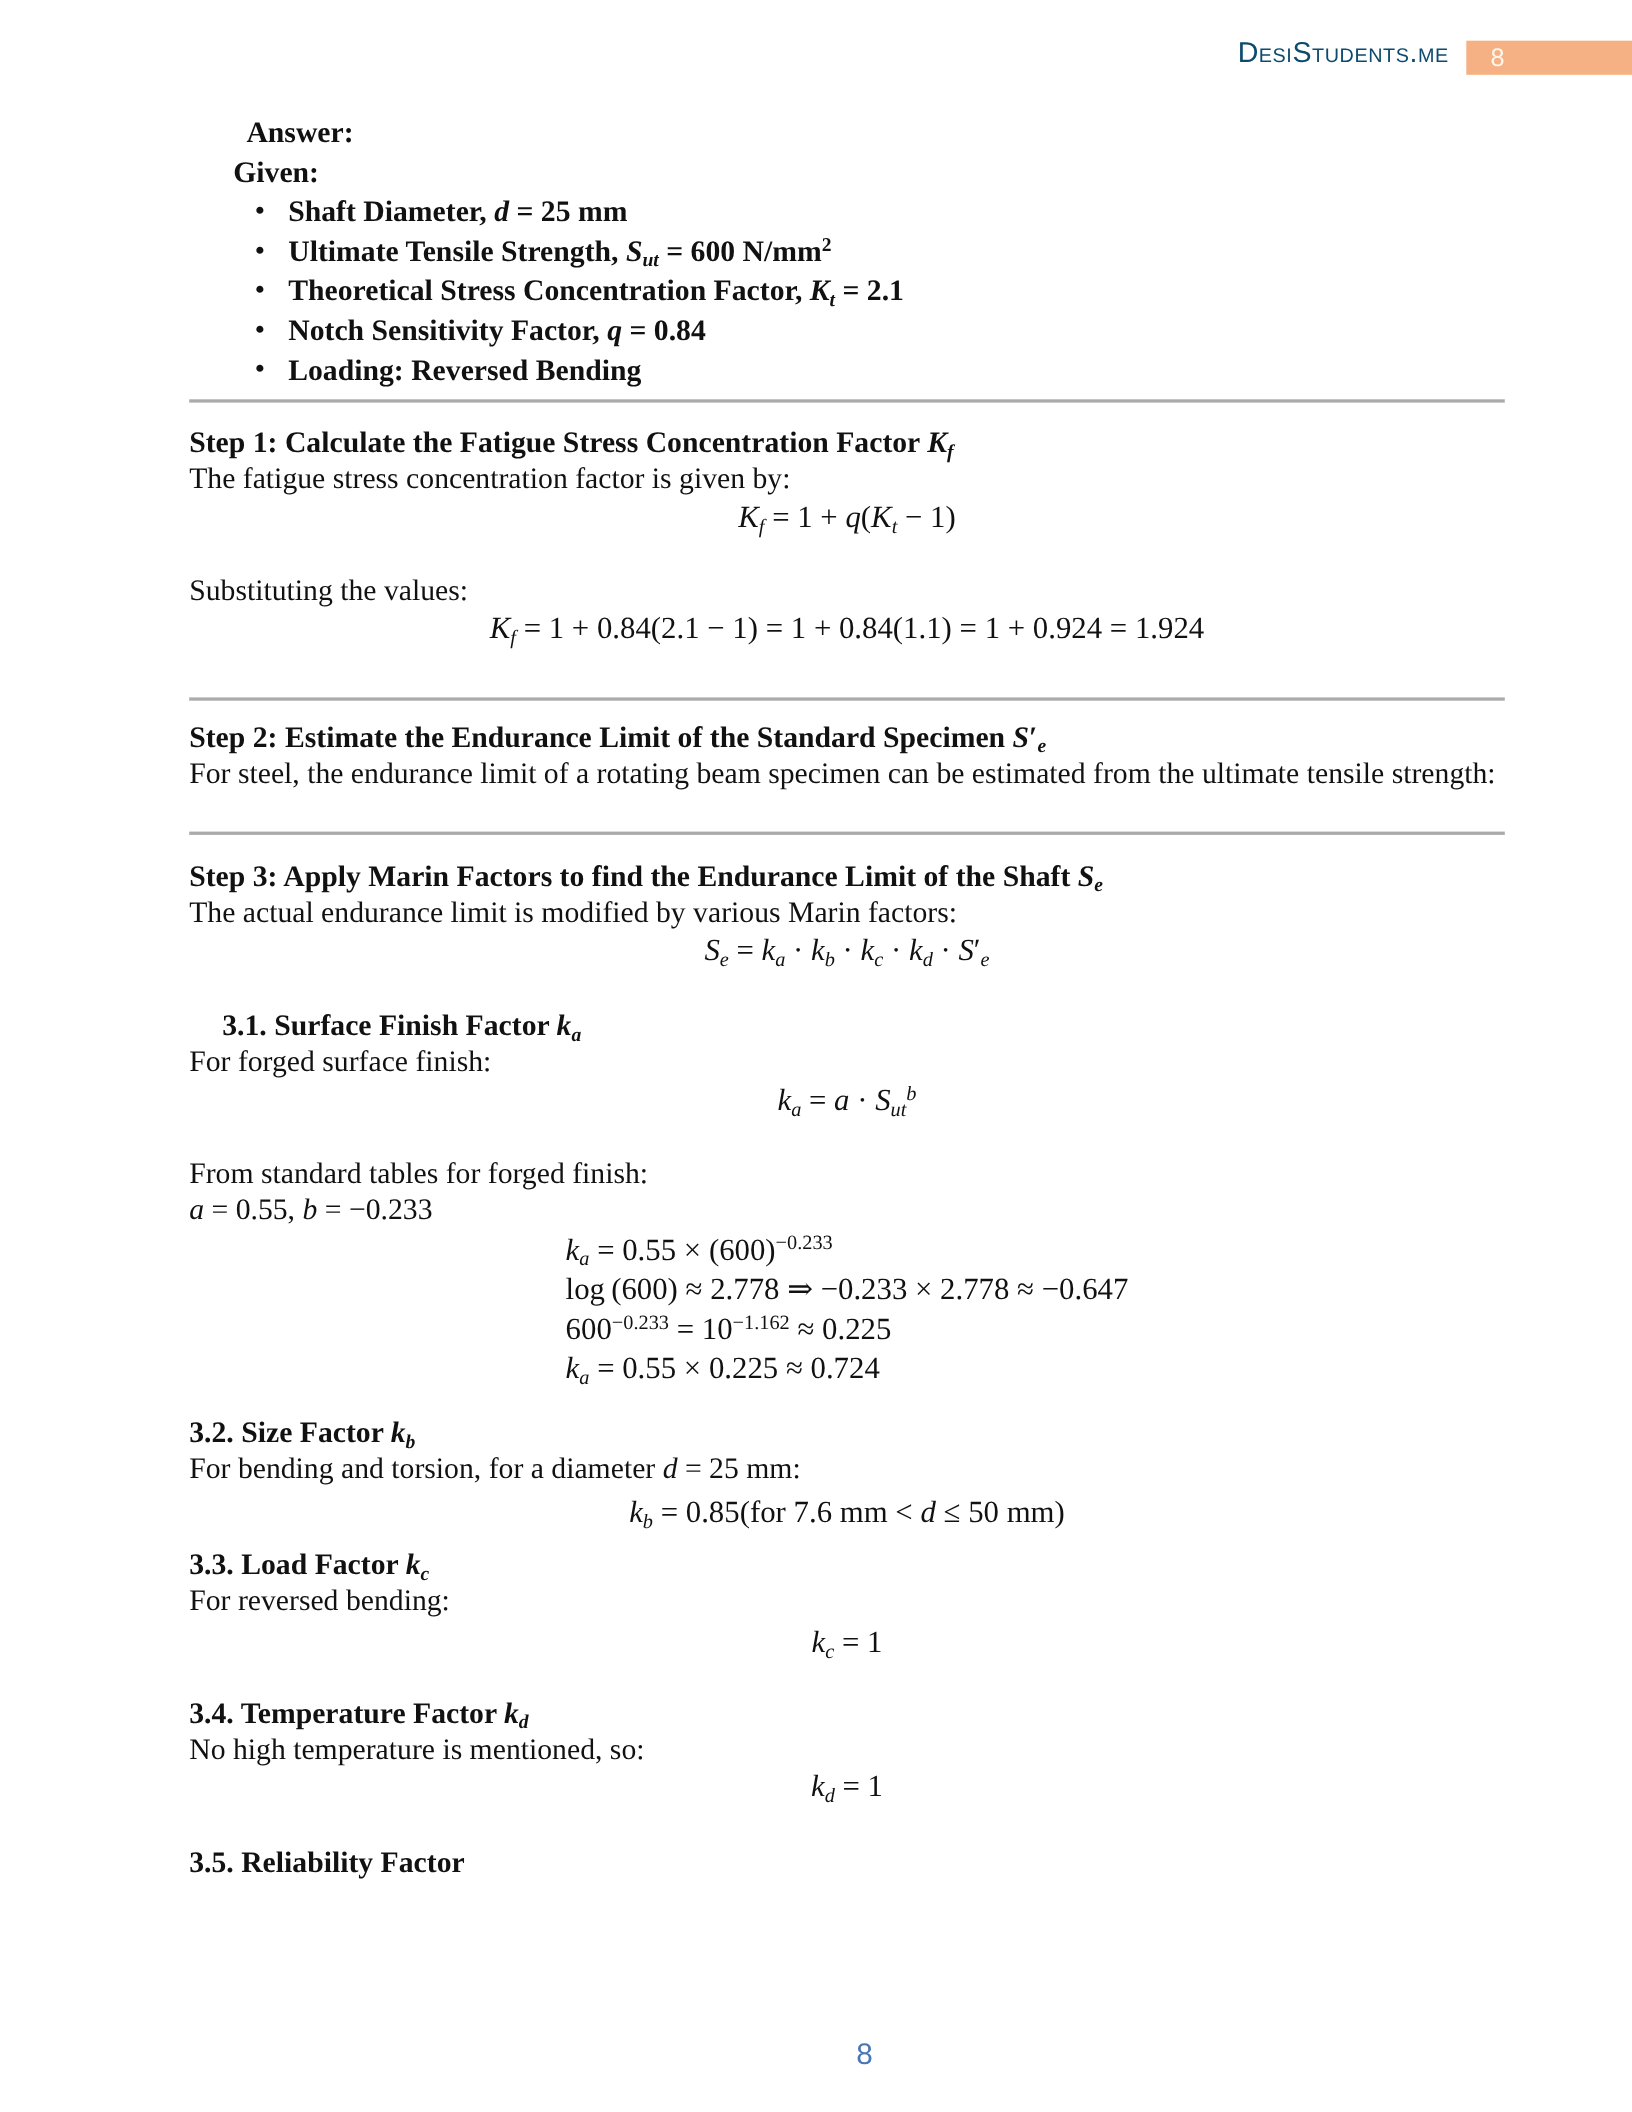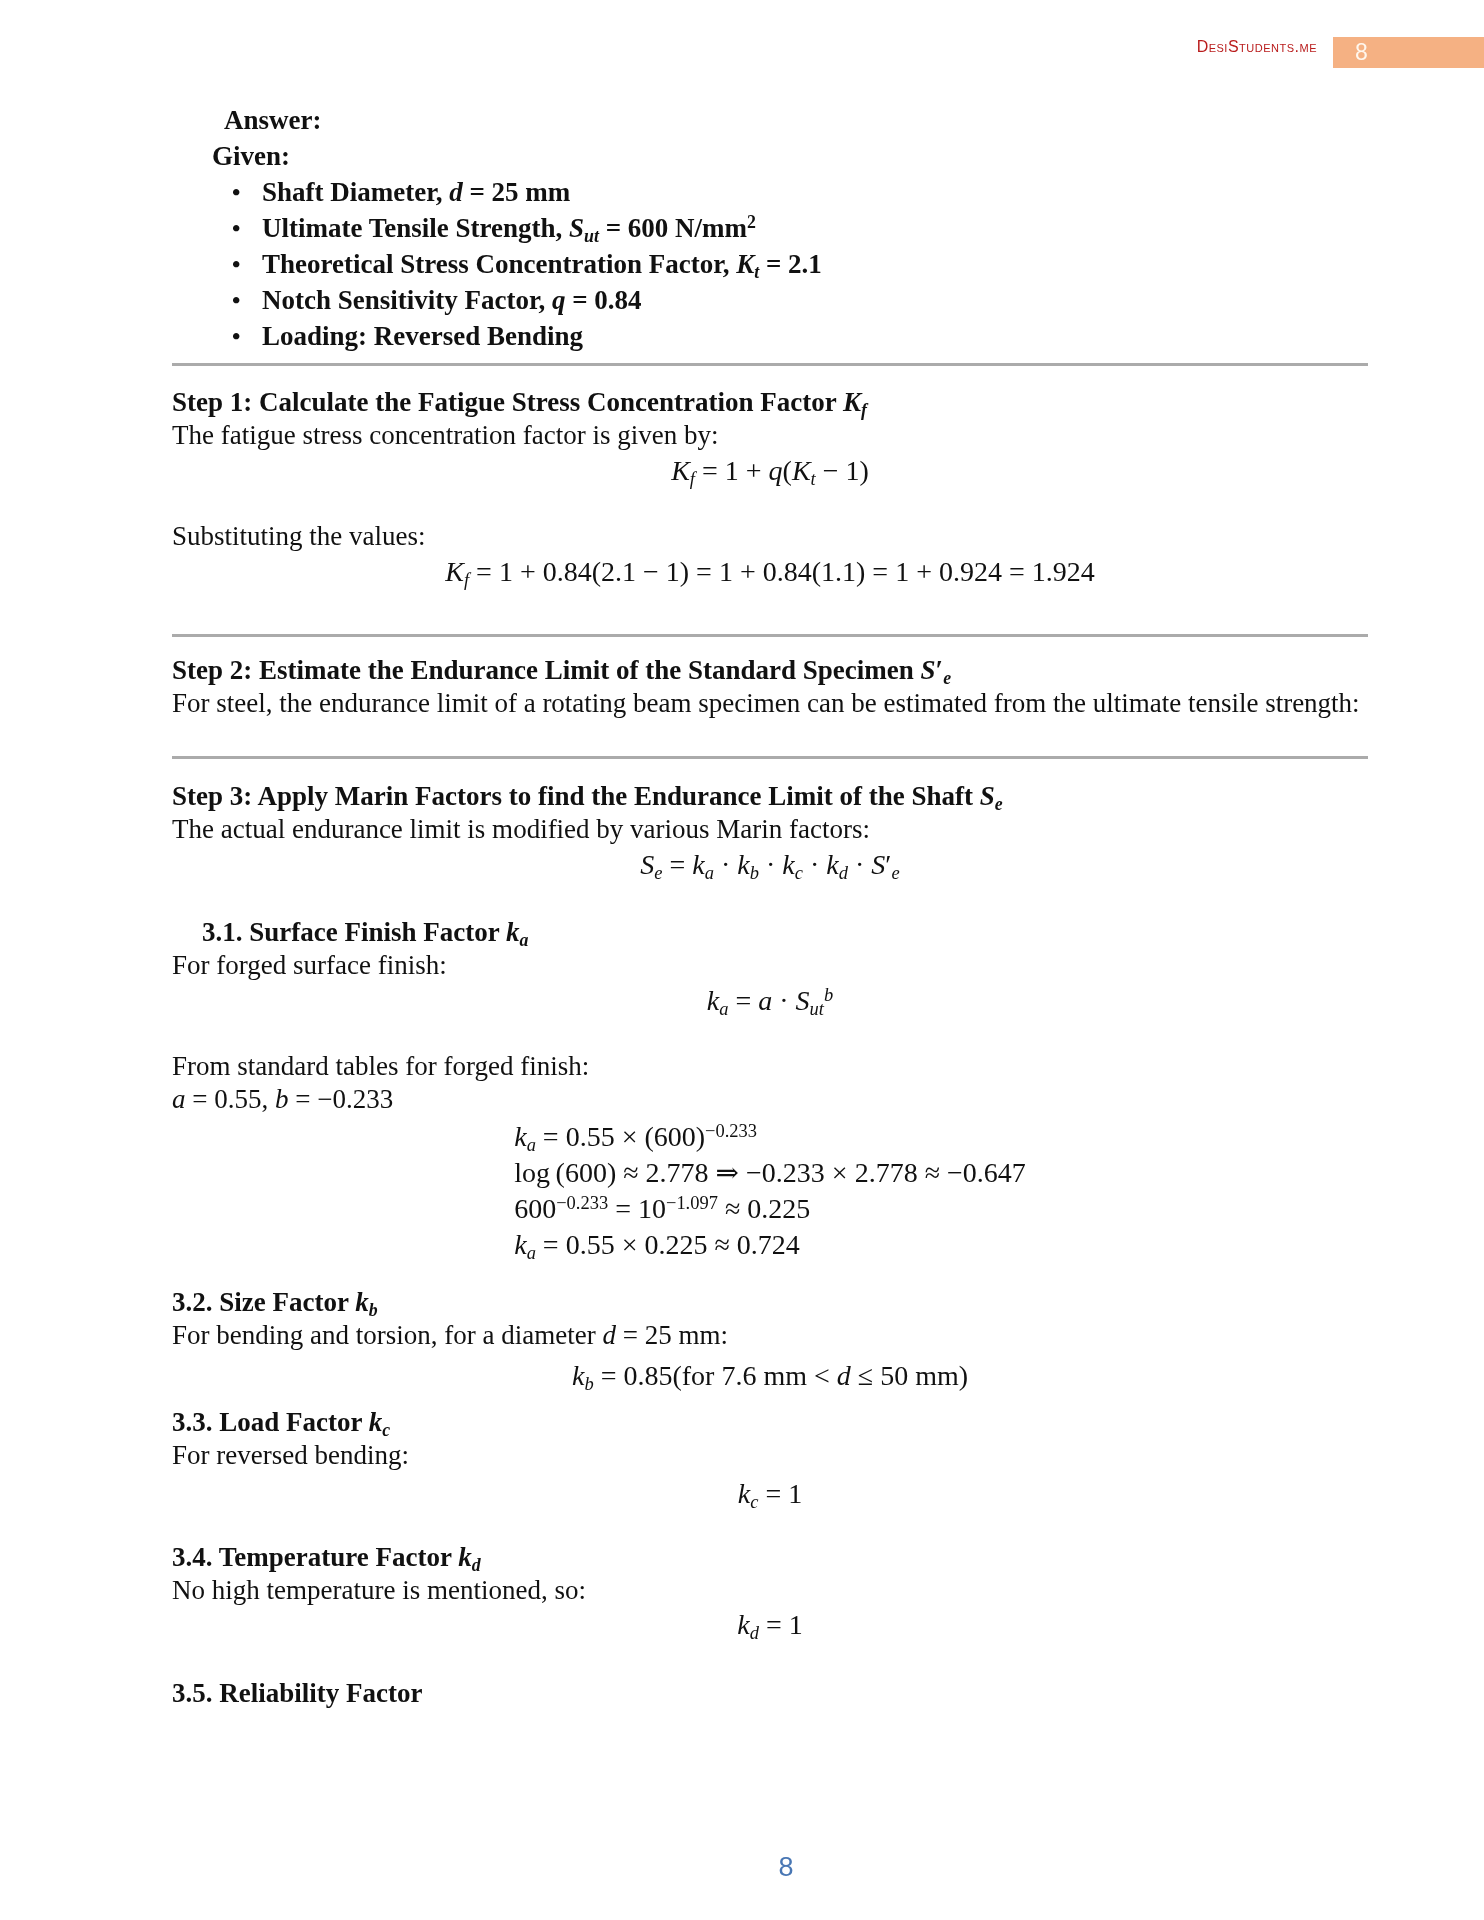--- a/index.html
+++ b/index.html
@@ -10,22 +10,22 @@
     background:#ffffff;
     font-family:"Liberation Serif","DejaVu Serif",serif;
     color:#111111;
     overflow:hidden;
   }
   
   .hdr-site{
     position:absolute;top:30px;right:167px;
     font-family:"Liberation Sans","DejaVu Sans",sans-serif;
     font-variant:small-caps;
-    font-size:16px;line-height:34px;
-    color:#b91c1c;letter-spacing:0.5px;
+    font-size:26px;line-height:34px;
+    color:#0c4a6e;letter-spacing:0.5px;
   }
   .hdr-badge{
     position:absolute;left:1333px;top:37px;width:151px;height:31px;
     background:#F5B183;
     font-family:"Liberation Sans","DejaVu Sans",sans-serif;
     font-size:23px;line-height:31px;color:#FFF7EE;
     padding-left:22px;
   }
   
   .content{
@@ -123,21 +123,21 @@
 
     <h2 class="h-31">3.1. Surface Finish Factor <i>k</i><sub><i>a</i></sub></h2>
     <p class="body-line">For forged surface finish:</p>
     <div class="eq"><i>k</i><sub><i>a</i></sub> = <i>a</i> · <i>S</i><sub><i>ut</i></sub><sup><i>b</i></sup></div>
     <p class="body-line eq-pad">From standard tables for forged finish:</p>
     <p class="body-line"><i>a</i> = 0.55, <i>b</i> = −0.233</p>
     <div class="eq-group calc">
       <div class="lines">
         <div><i>k</i><sub><i>a</i></sub> = 0.55 × (600)<sup>−0.233</sup></div>
         <div>log (600) ≈ 2.778 ⇒ −0.233 × 2.778 ≈ −0.647</div>
-        <div>600<sup>−0.233</sup> = 10<sup>−1.097</sup> ≈ 0.225</div>
+        <div>600<sup>−0.233</sup> = 10<sup>−1.162</sup> ≈ 0.225</div>
         <div><i>k</i><sub><i>a</i></sub> = 0.55 × 0.225 ≈ 0.724</div>
       </div>
     </div>
 
     <h2 class="h-32">3.2. Size Factor <i>k</i><sub><i>b</i></sub></h2>
     <p class="body-line">For bending and torsion, for a diameter <i>d</i> = 25 mm:</p>
     <div class="eq eq-32"><i>k</i><sub><i>b</i></sub> = 0.85(for 7.6 mm &lt; <i>d</i> ≤ 50 mm)</div>
 
     <h2 class="h-33">3.3. Load Factor <i>k</i><sub><i>c</i></sub></h2>
     <p class="body-line">For reversed bending:</p>

